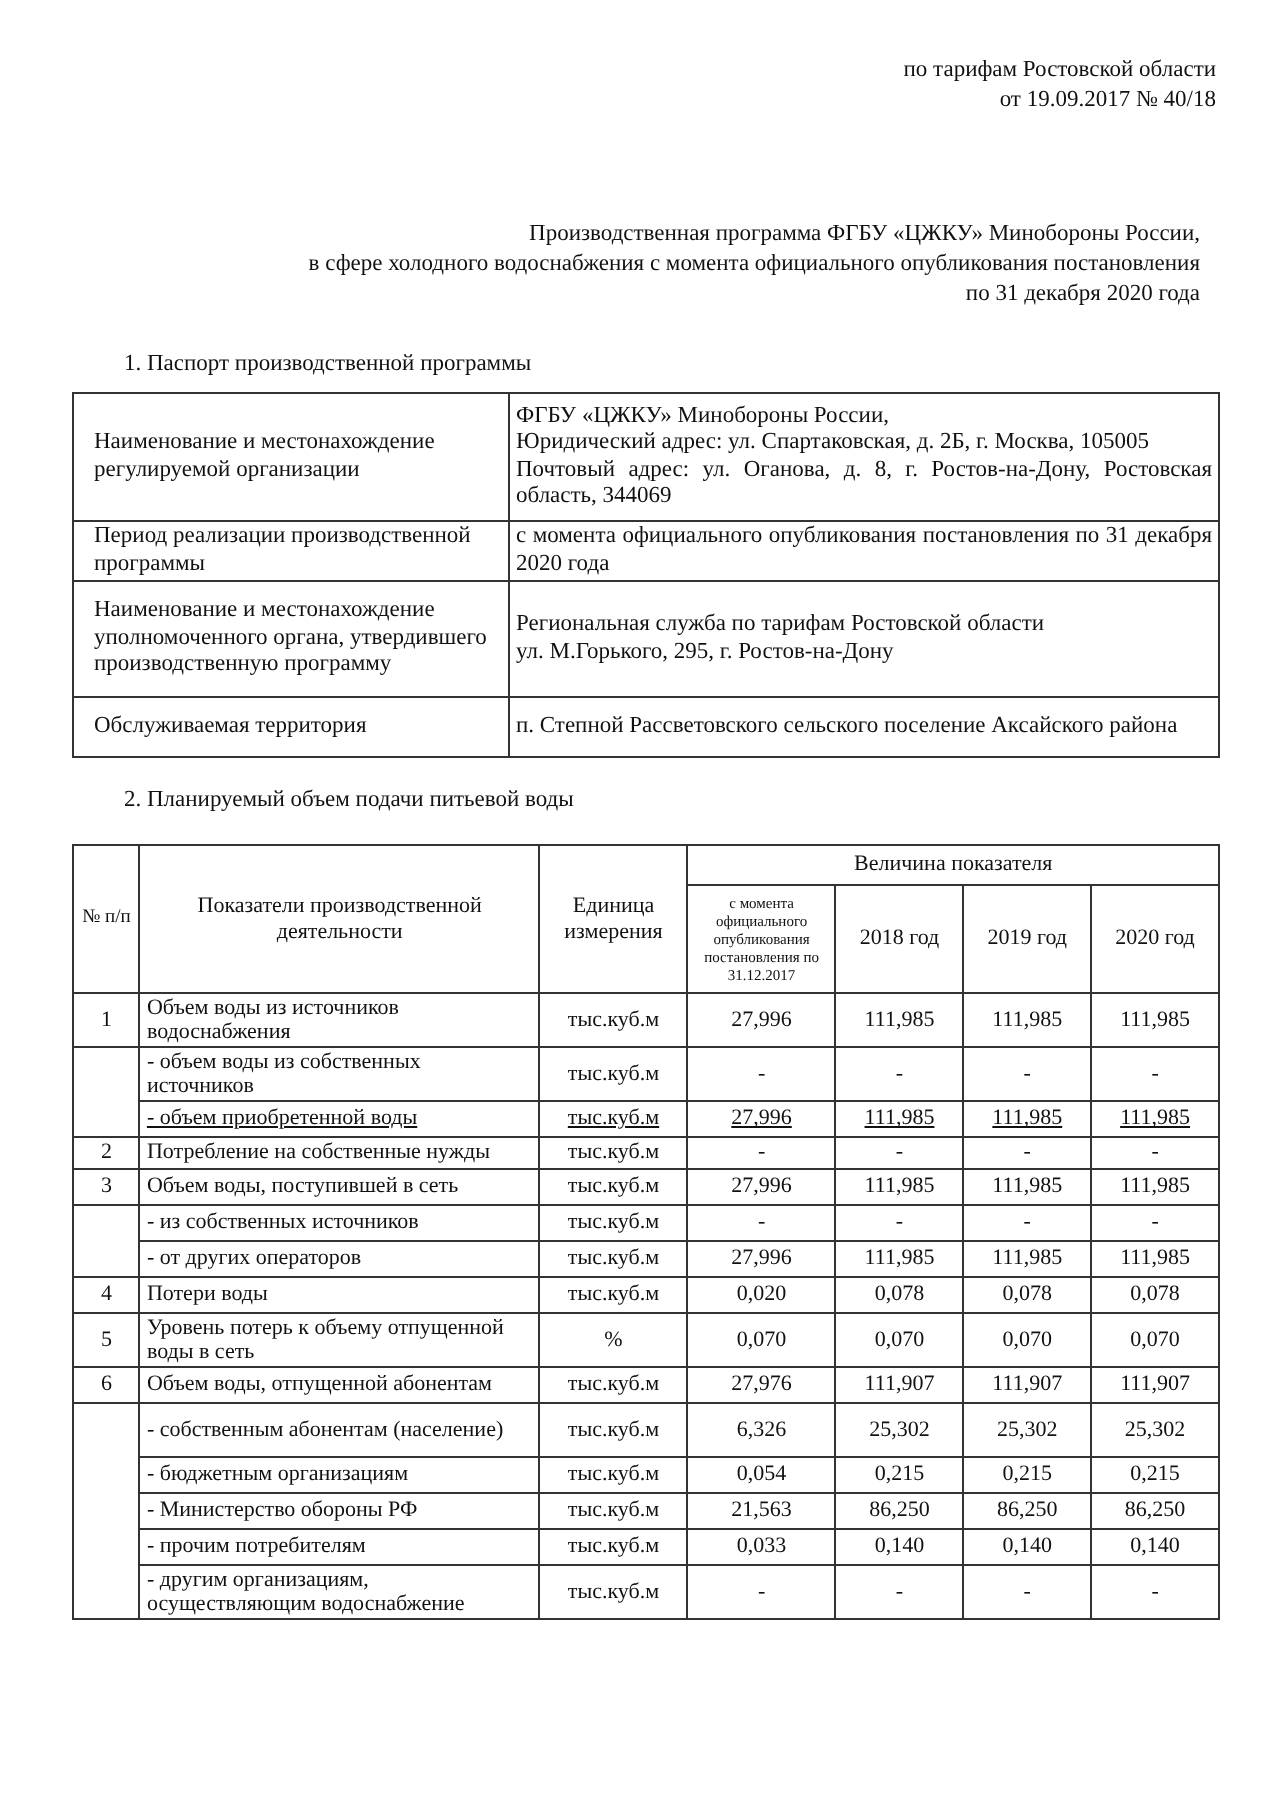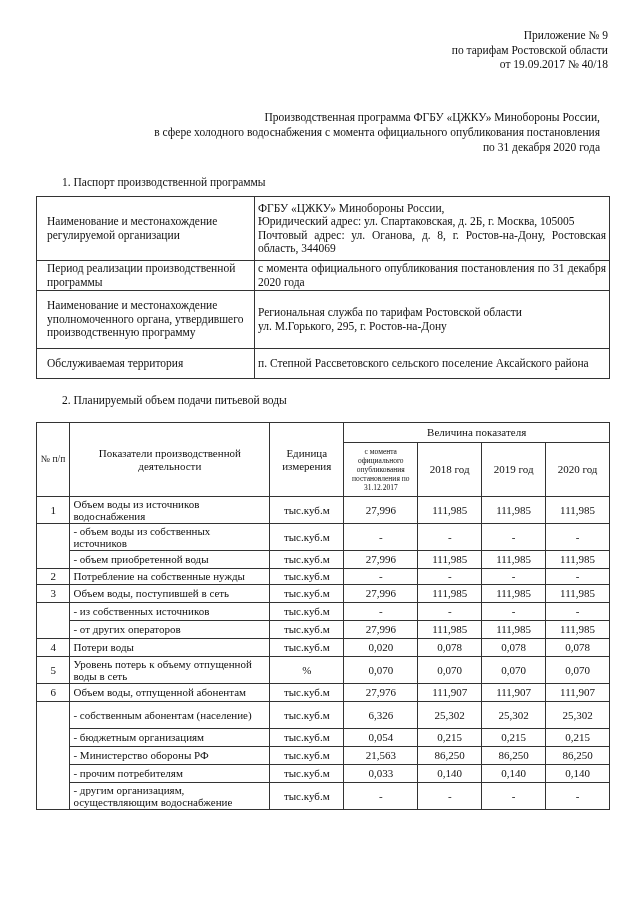--- a/index.html
+++ b/index.html
@@ -27,21 +27,20 @@
     .vol td { text-align: center; }
     .vol td.ind { text-align: left; }
     .small { font-size: 7.5px; line-height: 9px; }
     .np { font-size: 9.5px; }
     .line { display: block; }
   </style>
 </head>
 <body>
 
 <div class="appendix">
-  <span class="line">Приложение № 9</span>
   <span class="line">по тарифам Ростовской области</span>
   <span class="line">от 19.09.2017 № 40/18</span>
 </div>
 
 <div class="title">
   <span class="line">Производственная программа ФГБУ «ЦЖКУ» Минобороны России,</span>
   <span class="line">в сфере холодного водоснабжения с момента официального опубликования постановления</span>
   <span class="line">по 31 декабря 2020 года</span>
 </div>
 
@@ -104,21 +103,21 @@
       </tr>
       <tr style="height: 27px;">
         <td rowspan="2"></td>
         <td class="ind"> - объем воды из собственных источников</td>
         <td>тыс.куб.м</td>
         <td>-</td>
         <td>-</td>
         <td>-</td>
         <td>-</td>
       </tr>
-      <tr style="height: 18px;">
+      <tr style="height: 18px; text-decoration: underline;">
         <td class="ind"> - объем приобретенной воды</td>
         <td>тыс.куб.м</td>
         <td>27,996</td>
         <td>111,985</td>
         <td>111,985</td>
         <td>111,985</td>
       </tr>
       <tr style="height: 16px;">
         <td>2</td>
         <td class="ind">Потребление на собственные нужды</td>

